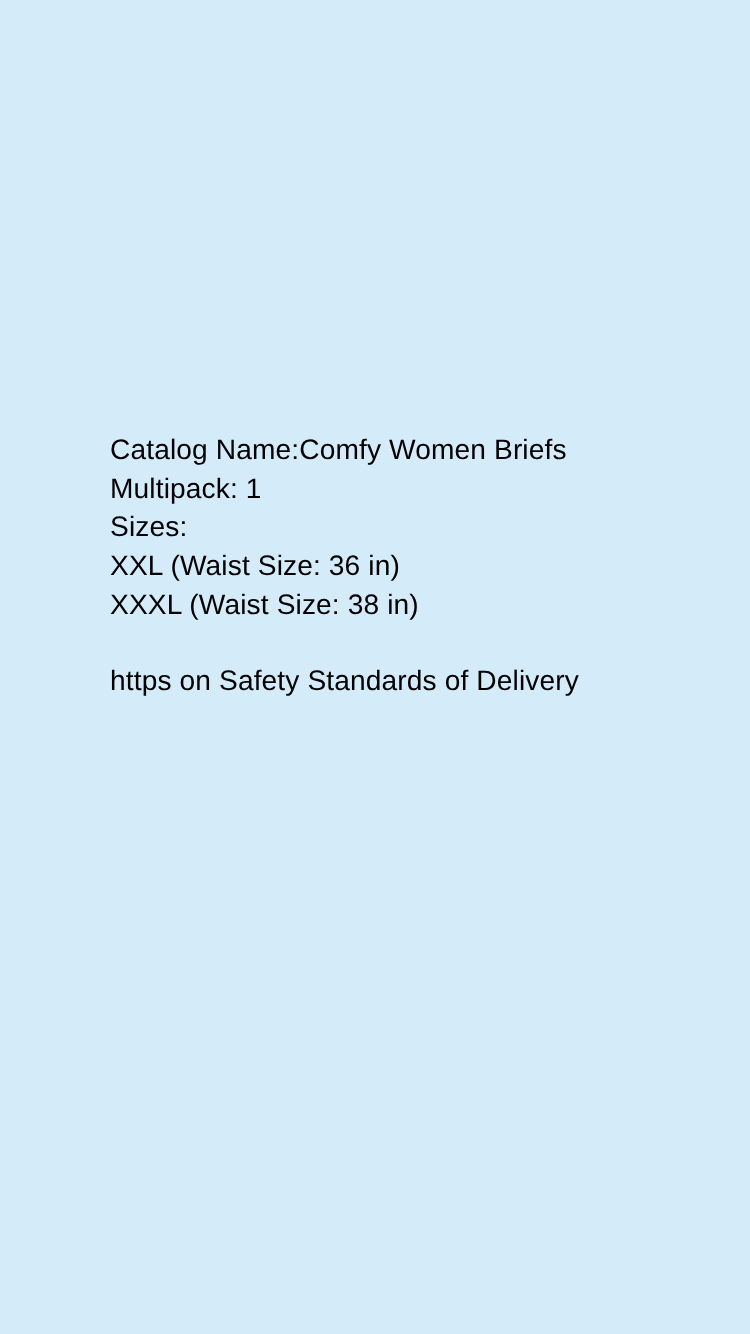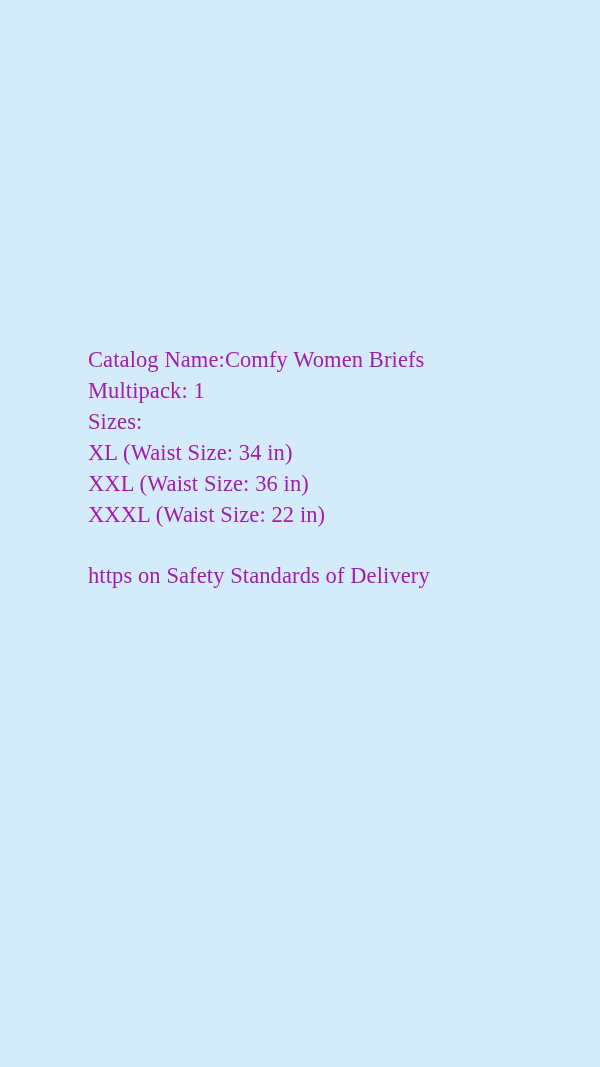--- a/index.html
+++ b/index.html
@@ -22,46 +22,44 @@
   }
   .content {
     position: absolute;
     left: 88px;
     top: 344px;
     width: 470px;
   }
   .line {
     font-size: 22.5px;
     line-height: 30.5px;
-    color: #a21caf;
+    color: #000000;
     white-space: pre-wrap;
     letter-spacing: 0.1px;
-    font-family: Liberation Serif, serif;
   }
   .block-gap {
     height: 30px;
   }
   .paragraph .line {
     font-size: 22.5px;
     line-height: 31px;
   }
 </style>
 </head>
 <body>
 
 <div class="page">
   <div class="content">
 
     <div class="paragraph">
       <div class="line">Catalog Name:Comfy Women Briefs</div>
       <div class="line">Multipack: 1</div>
       <div class="line">Sizes:</div>
-      <div class="line">XL (Waist Size: 34 in)</div>
       <div class="line">XXL (Waist Size: 36 in)</div>
-      <div class="line">XXXL (Waist Size: 22 in)</div>
+      <div class="line">XXXL (Waist Size: 38 in)</div>
     </div>
 
     <div class="block-gap"></div>
 
     <div class="paragraph">
       <div class="line">https on Safety Standards of Delivery</div>
     </div>
 
   </div>
 </div>

